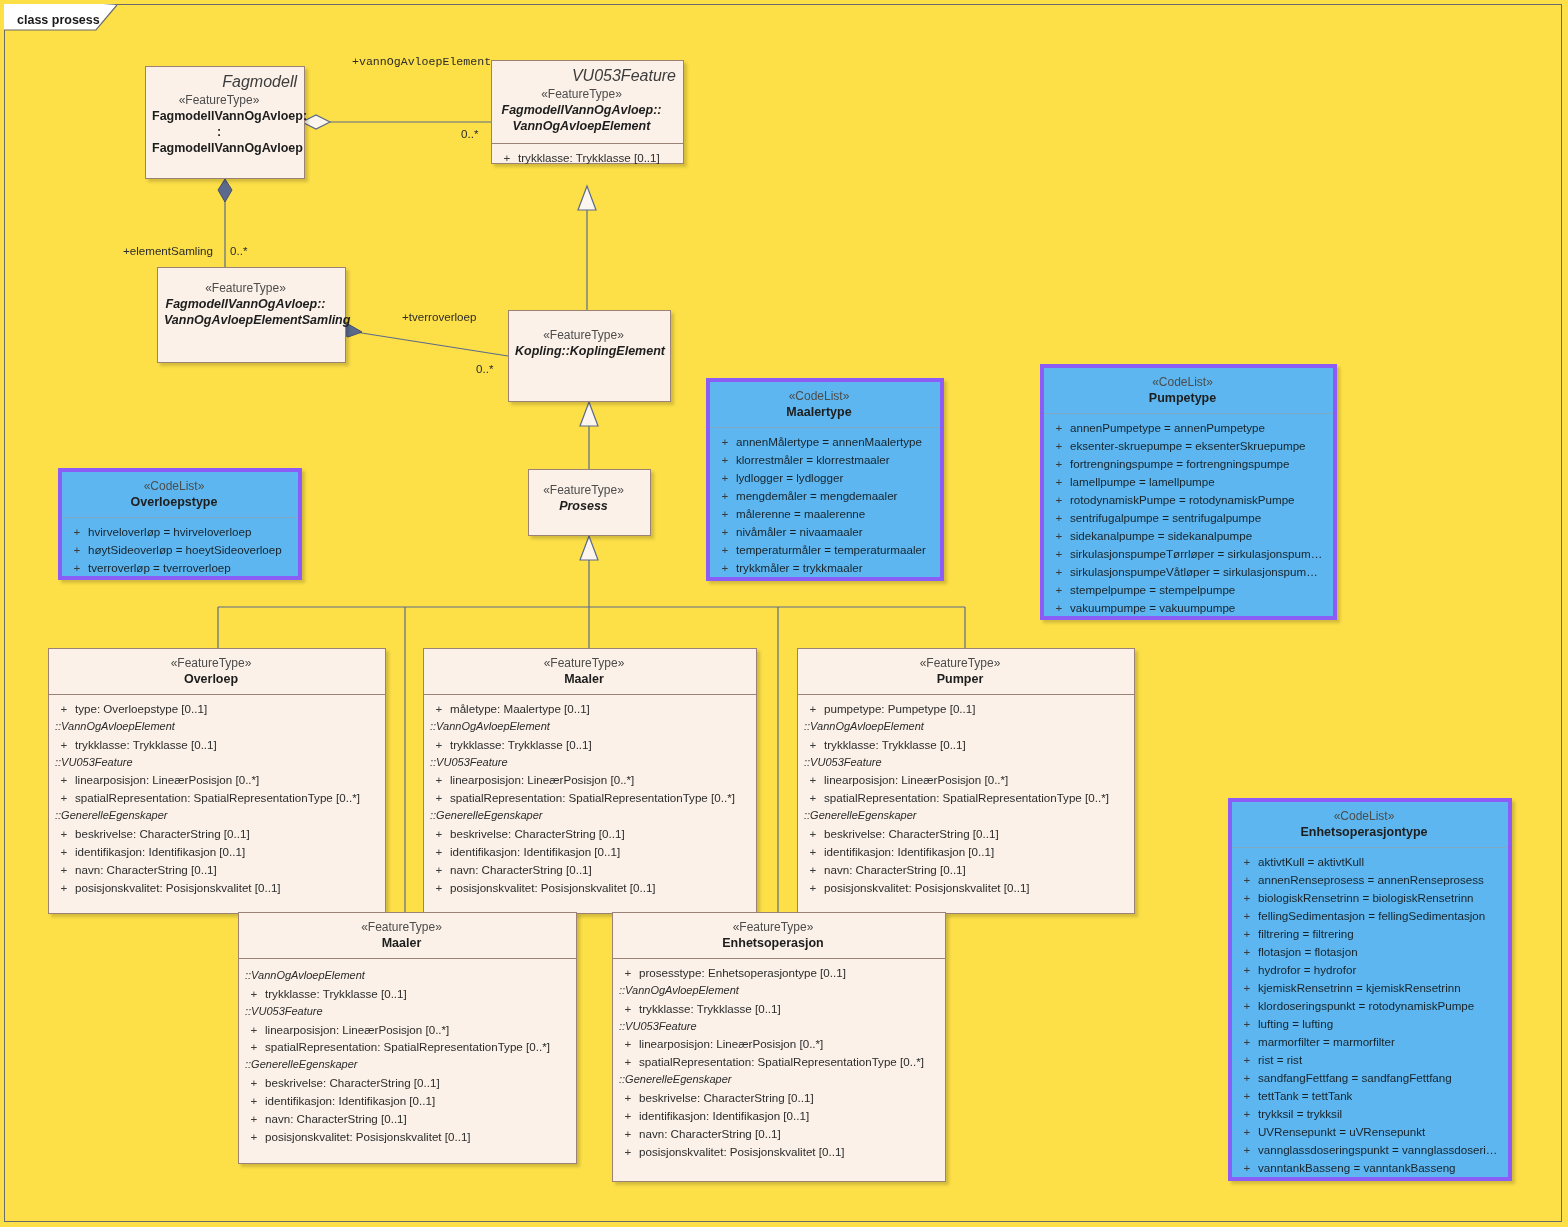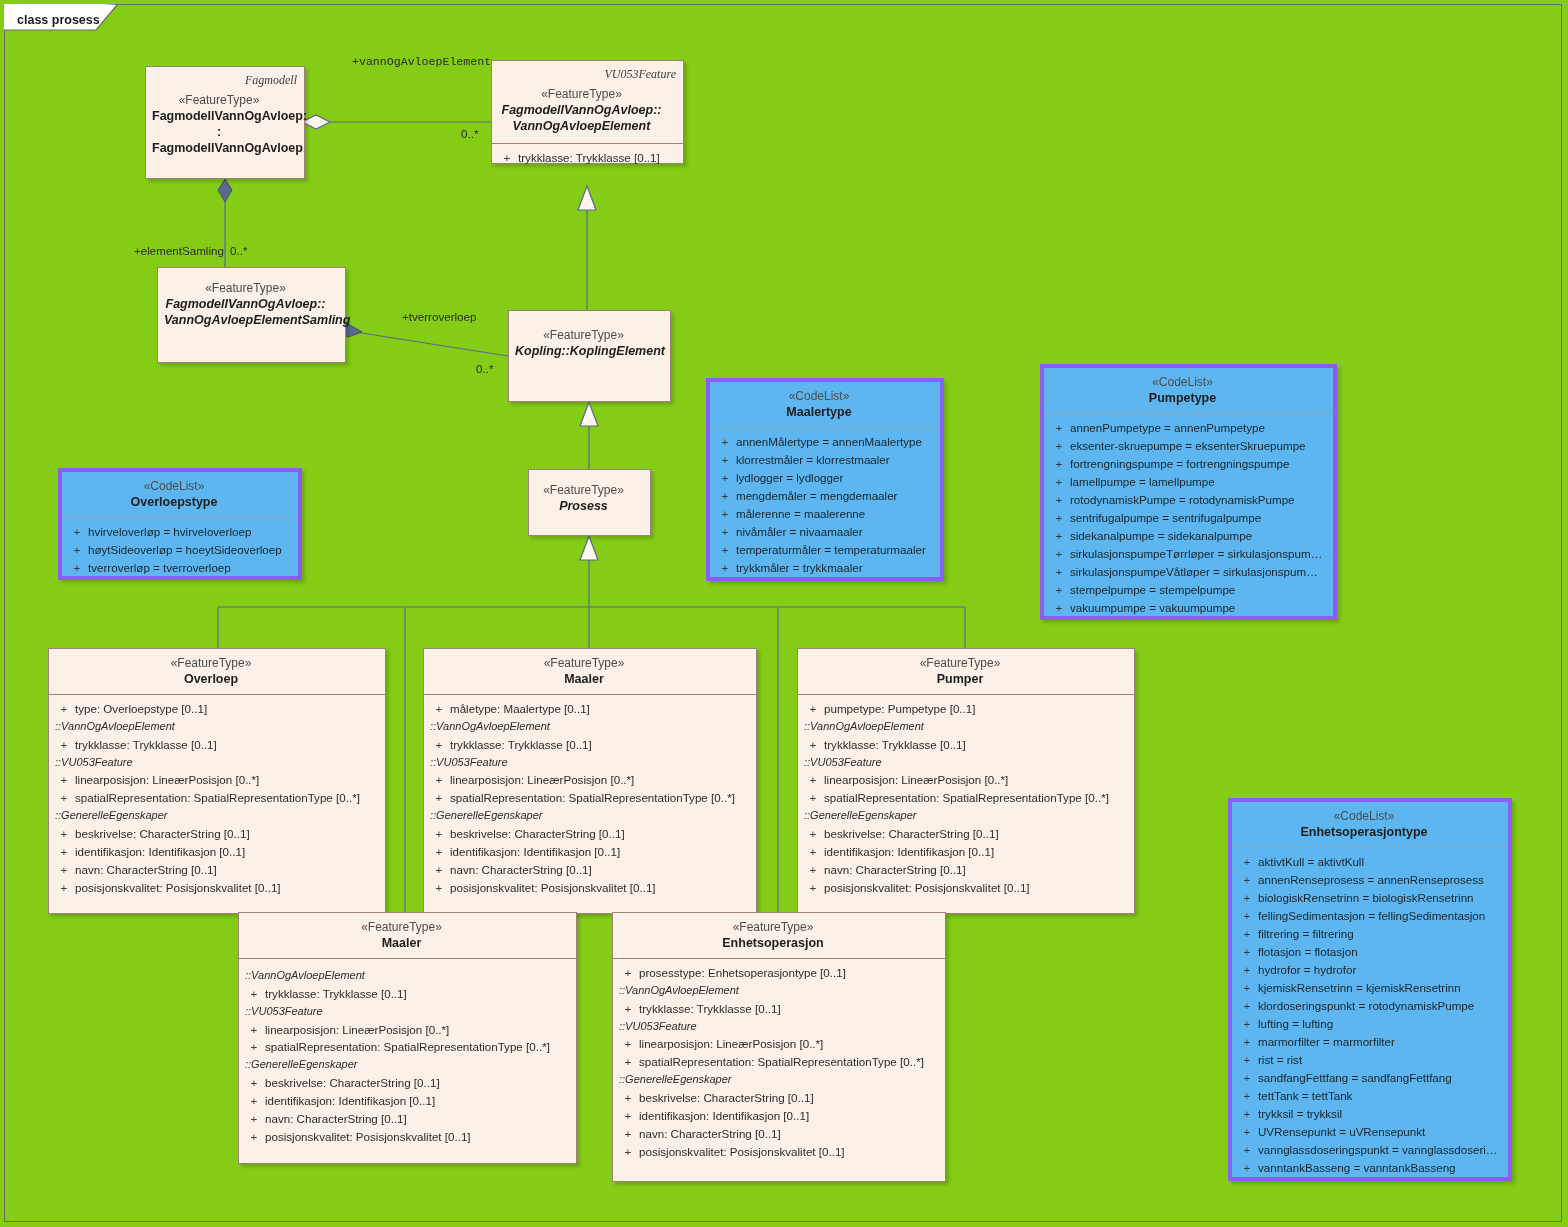--- a/index.html
+++ b/index.html
@@ -1,17 +1,17 @@
 <!DOCTYPE html>
 <html><head>
 <meta charset="utf-8">
 <style>
   html,body{margin:0;padding:0;background:#ffffff;}
   body{font-family:"Liberation Sans",sans-serif;}
-  #canvas{position:relative;width:1568px;height:1227px;overflow:hidden;background:#84cc16;}
+  #canvas{position:relative;width:1568px;height:1227px;overflow:hidden;background:#fde047;}
 
   
   #frame{position:absolute;left:4px;top:4px;width:1558px;height:1218px;border:1px solid #6b6b6b;box-sizing:border-box;}
   .tabwrap{position:absolute;left:4px;top:4px;}
   .tabwrap svg{display:block;}
   .tablabel{position:absolute;left:13px;top:9px;font-size:12.5px;font-weight:bold;color:#1a1a1a;white-space:nowrap;}
 
   
   .uml{position:absolute;box-sizing:border-box;border:1px solid #9c8274;
        background:#fbf1e8;box-shadow:3px 3px 3px rgba(0,0,0,0.17);}
@@ -20,21 +20,21 @@
   .uml .hdr .ster{font-size:12px;color:#4c4c4c;display:block;}
   .uml .hdr .nm{font-size:12.5px;font-weight:bold;color:#1d1d1d;display:block;}
   .uml .hdr .nm.ital{font-style:italic;}
   .uml .sep{height:1px;background:#9c8274;}
   .uml.code .sep{height:1px;background:#7ea8c6;}
   .uml .body{padding:5px 4px 5px 4px;}
   .uml .attr{font-size:11.6px;color:#2b2b2b;line-height:1.55;white-space:nowrap;display:flex;}
   .uml .attr .plus{width:22px;flex:0 0 22px;text-align:center;color:#3a3a3a;}
   .uml .grp{font-size:11px;color:#2b2b2b;font-style:italic;line-height:1.6;padding-left:2px;white-space:nowrap;}
   .uml.code .attr{font-size:11.6px;color:#17232b;}
-  .uml .corner-label{position:absolute;right:7px;top:6px;font-size:12px;font-style:italic;color:#3c3c3c;font-family:Liberation Serif, serif;}
+  .uml .corner-label{position:absolute;right:7px;top:6px;font-size:16px;font-style:italic;color:#3c3c3c;}
 
   
   .z1{z-index:4;} .z2{z-index:6;} .z3{z-index:8;}
 
   
   #links{position:absolute;left:0;top:0;width:1568px;height:1227px;z-index:5;pointer-events:none;}
   .ln{stroke:#5b6a8c;stroke-width:1.2;fill:none;}
   .hollowtri{fill:#fdf6ee;stroke:#5b6a8c;stroke-width:1.2;}
   .hollowdia{fill:#fdf6ee;stroke:#5b6a8c;stroke-width:1.2;}
   .filleddia{fill:#5b6a8c;stroke:#44506b;stroke-width:1;}
@@ -546,19 +546,19 @@
       <div class="attr">
           <span class="plus">+</span>
           <span>vanntankBasseng = vanntankBasseng</span>
         </div>
     </div>
   </div>
 
   <span class="edge-lbl" style="left:352px;top:55px;font-family:Liberation Mono, monospace;">+vannOgAvloepElement</span>
   <span class="edge-lbl" style="left:461px;top:127px;">0..*</span>
 
-  <span class="edge-lbl" style="left:134px;top:244px;">+elementSamling</span>
+  <span class="edge-lbl" style="left:123px;top:244px;">+elementSamling</span>
   <span class="edge-lbl" style="left:230px;top:244px;">0..*</span>
 
   <span class="edge-lbl" style="left:402px;top:310px;">+tverroverloep</span>
   <span class="edge-lbl" style="left:476px;top:362px;">0..*</span>
 
 </div>
 
 </body></html>

